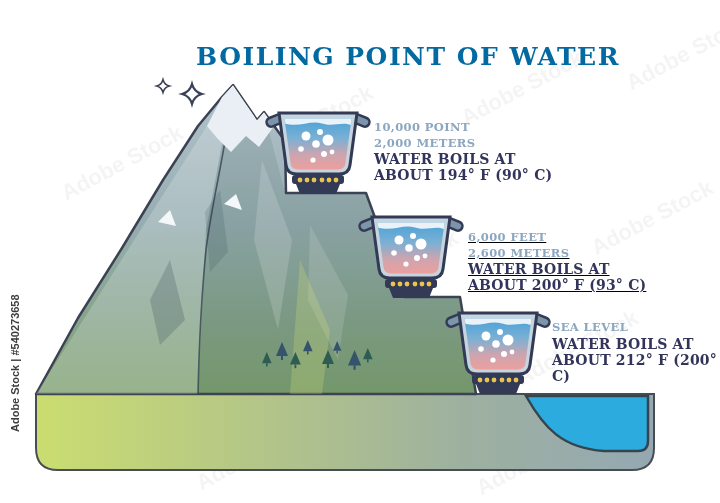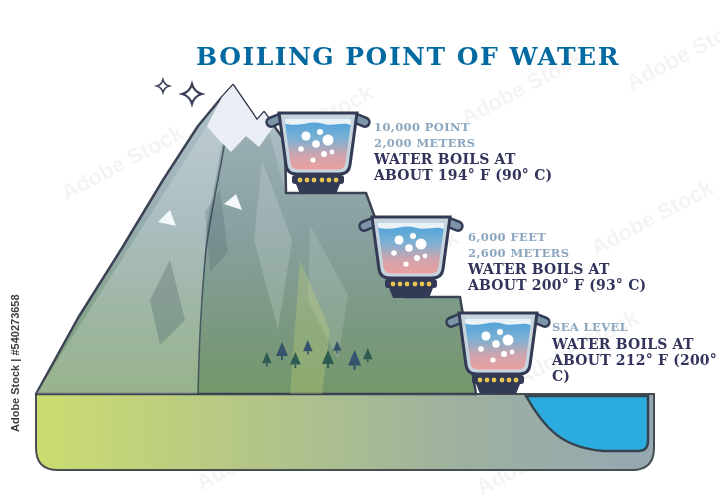--- a/index.html
+++ b/index.html
@@ -16,21 +16,21 @@
     text-align:center;
     font-family:"DejaVu Serif","Liberation Serif",serif;
     font-weight:bold;font-size:25px;letter-spacing:1.5px;
     color:#0369a1;margin:0;padding-left:48px;
   }
   
   .lvl{position:absolute;font-family:"DejaVu Serif","Liberation Serif",serif;font-weight:bold;}
   .lvl .alt{color:#8ba6bf;font-size:11.5px;line-height:15.5px;letter-spacing:.4px;}
   .lvl .boil{color:#32345b;font-size:14px;line-height:16px;letter-spacing:.2px;}
   .lvl-1{left:374px;top:120px;}
-  .lvl-2{left:468px;top:230px;}
+  .lvl-2{left:468px;top:230px;text-decoration:underline;}
   .lvl-3{left:552px;top:320px;}
   
   .wm{
     position:absolute;font-weight:bold;font-size:22px;color:#3a3a3a;
     opacity:.05;transform:rotate(-28deg);white-space:nowrap;pointer-events:none;
   }
   .wm1{left:55px;top:150px;}  .wm2{left:245px;top:110px;}
   .wm3{left:455px;top:75px;}  .wm4{left:585px;top:205px;}
   .wm5{left:110px;top:330px;} .wm6{left:330px;top:255px;}
   .wm7{left:510px;top:335px;} .wm8{left:190px;top:440px;}

